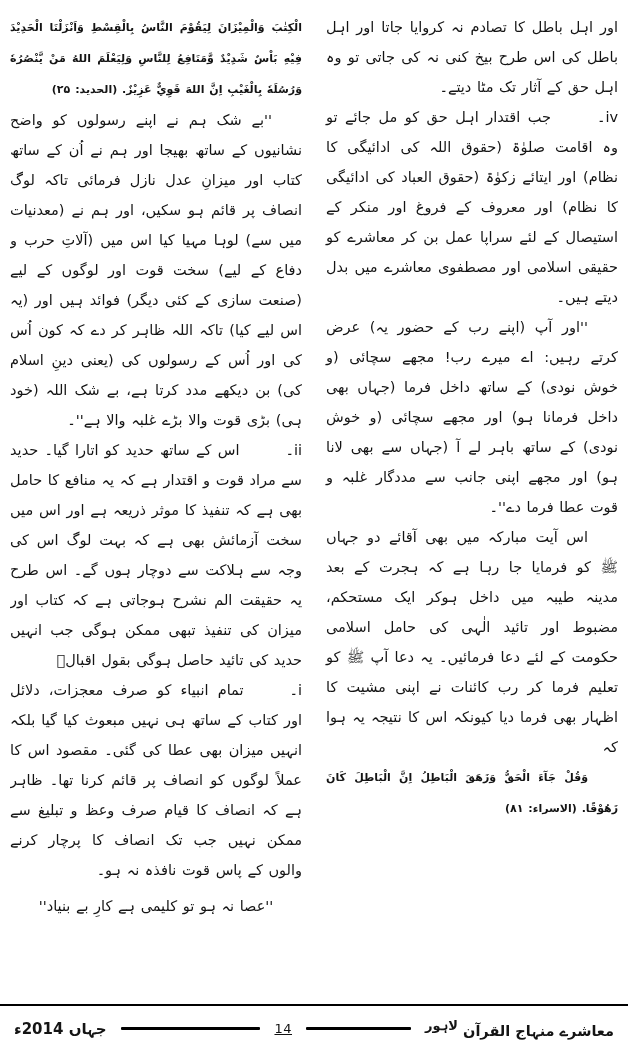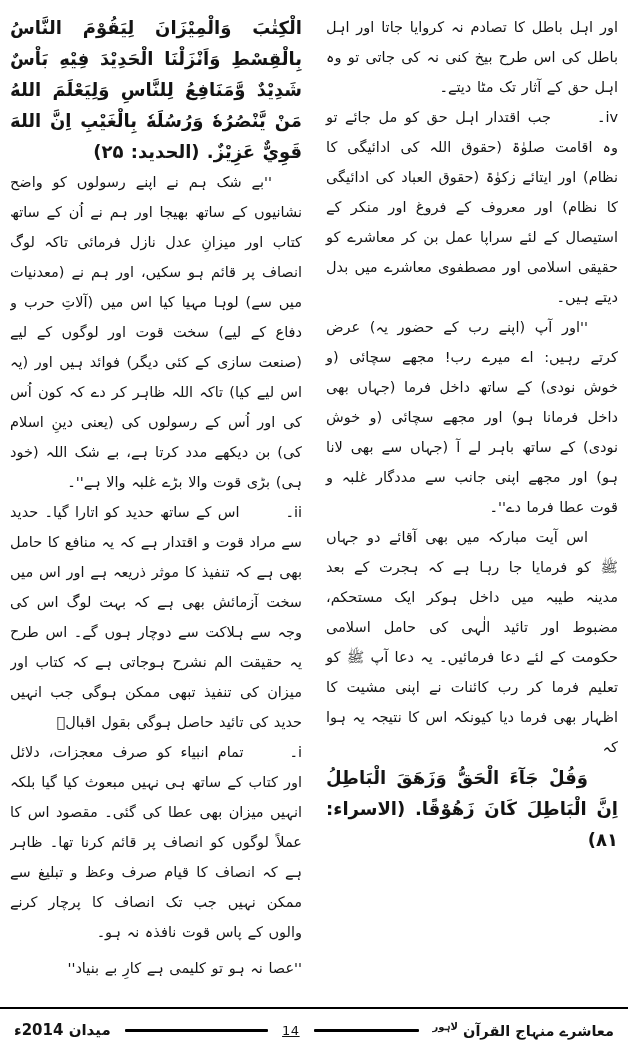--- a/index.html
+++ b/index.html
@@ -27,24 +27,25 @@
   .block {
     margin: 0;
     font-size: 14.5px;
     line-height: 30px;
     text-align: justify;
     word-spacing: 1px;
   }
   .block.indent { text-indent: 30px; }
   .block.quran {
     font-weight: 700;
-    font-size: 18px;
+    font-size: 11px;
     line-height: 31px;
   }
   .block.poetry {
+    text-align: center;
     text-indent: 0;
     margin-top: 6px;
     font-weight: 500;
   }
   .marker { margin-left: 46px; white-space: nowrap; }
   
   .footer { flex: 0 0 auto; padding-bottom: 8px; }
   .footer-rule {
     border-top: 2.5px solid #000;
     margin: 2px -10px 0;
@@ -55,21 +56,21 @@
     align-items: center;
     gap: 14px;
     padding: 12px 4px 0;
   }
   .brand {
     font-weight: 700;
     font-size: 14.5px;
     white-space: nowrap;
   }
   .brand .city {
-    font-size: 10px;
+    font-size: 13px;
     vertical-align: super;
     font-weight: 700;
   }
   .hline { height: 3px; background: #000; flex: 1 1 auto; border-radius: 1px; }
   .hline.short { max-width: 105px; }
   .hline.long  { max-width: 150px; }
   .page-num { font-size: 13px; color: #111; letter-spacing: .5px; text-decoration: underline; }
   .date { font-weight: 700; font-size: 15px; white-space: nowrap; }
 </style>
 </head>
@@ -97,17 +98,17 @@
   <div class="footer">
     <div class="footer-rule"></div>
     <div class="footer-row">
       <span class="brand">
         <span>معاشرے منہاج القرآن</span>
         <span class="city">لاہور</span>
       </span>
       <span class="hline short"></span>
       <span class="page-num">14</span>
       <span class="hline long"></span>
-      <span class="date">میدان 2014ء</span>
+      <span class="date">جہاں 2014ء</span>
     </div>
   </div>
 
 </div>
 
 </body></html>

